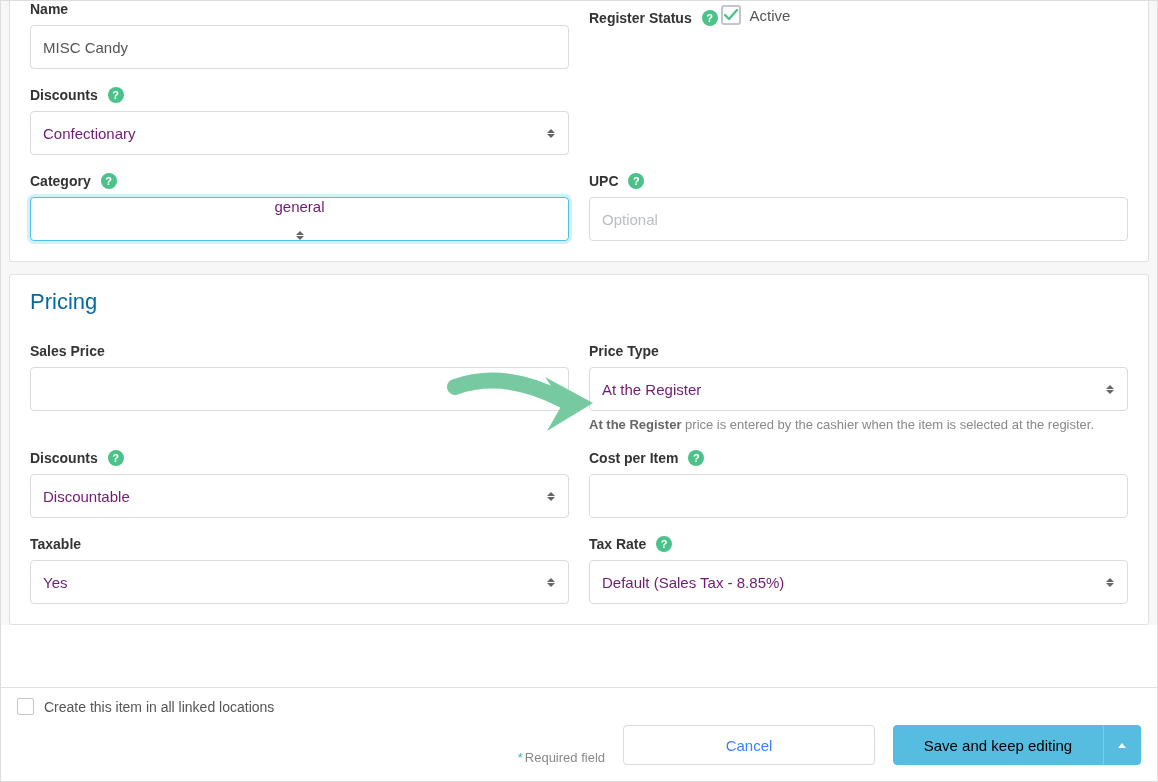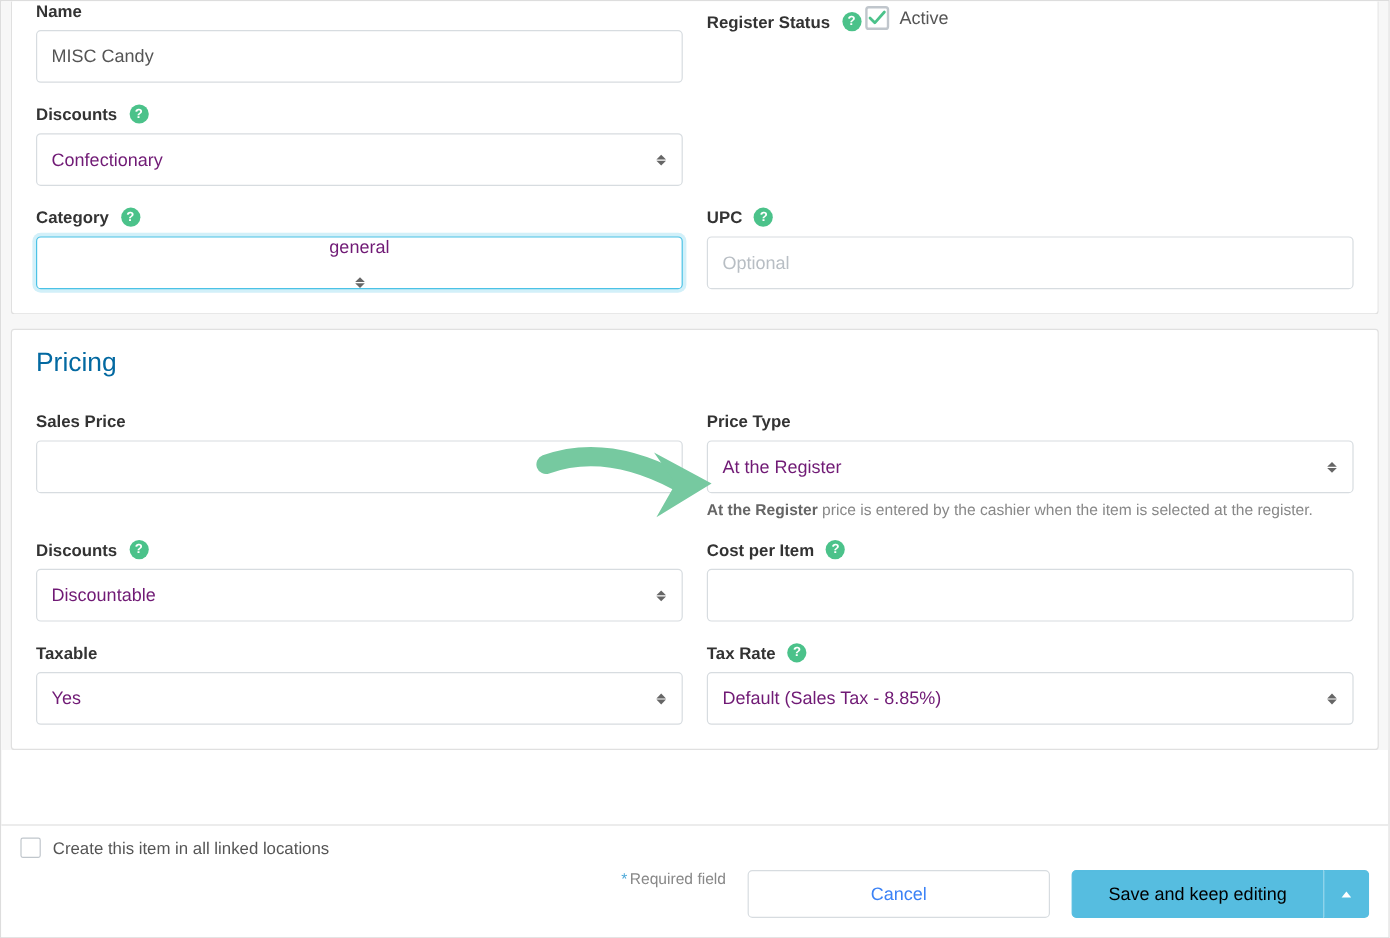--- a/index.html
+++ b/index.html
@@ -151,21 +151,21 @@
     }
     .small-checkbox {
       width: 17px; height: 17px;
       border: 1px solid #c0c6cc;
       border-radius: 2px;
       background:#fff;
     }
     .footer-actions {
       display:flex;
       justify-content:flex-end;
-      align-items:flex-start;
+      align-items:flex-end;
       gap: 18px;
     }
     .req-hint {
       color:#888;
       font-size:13px;
     }
     .req-hint .star { color:#4ba8d8; margin-right:2px; }
     .btn {
       height: 40px;
       padding: 0 28px;

